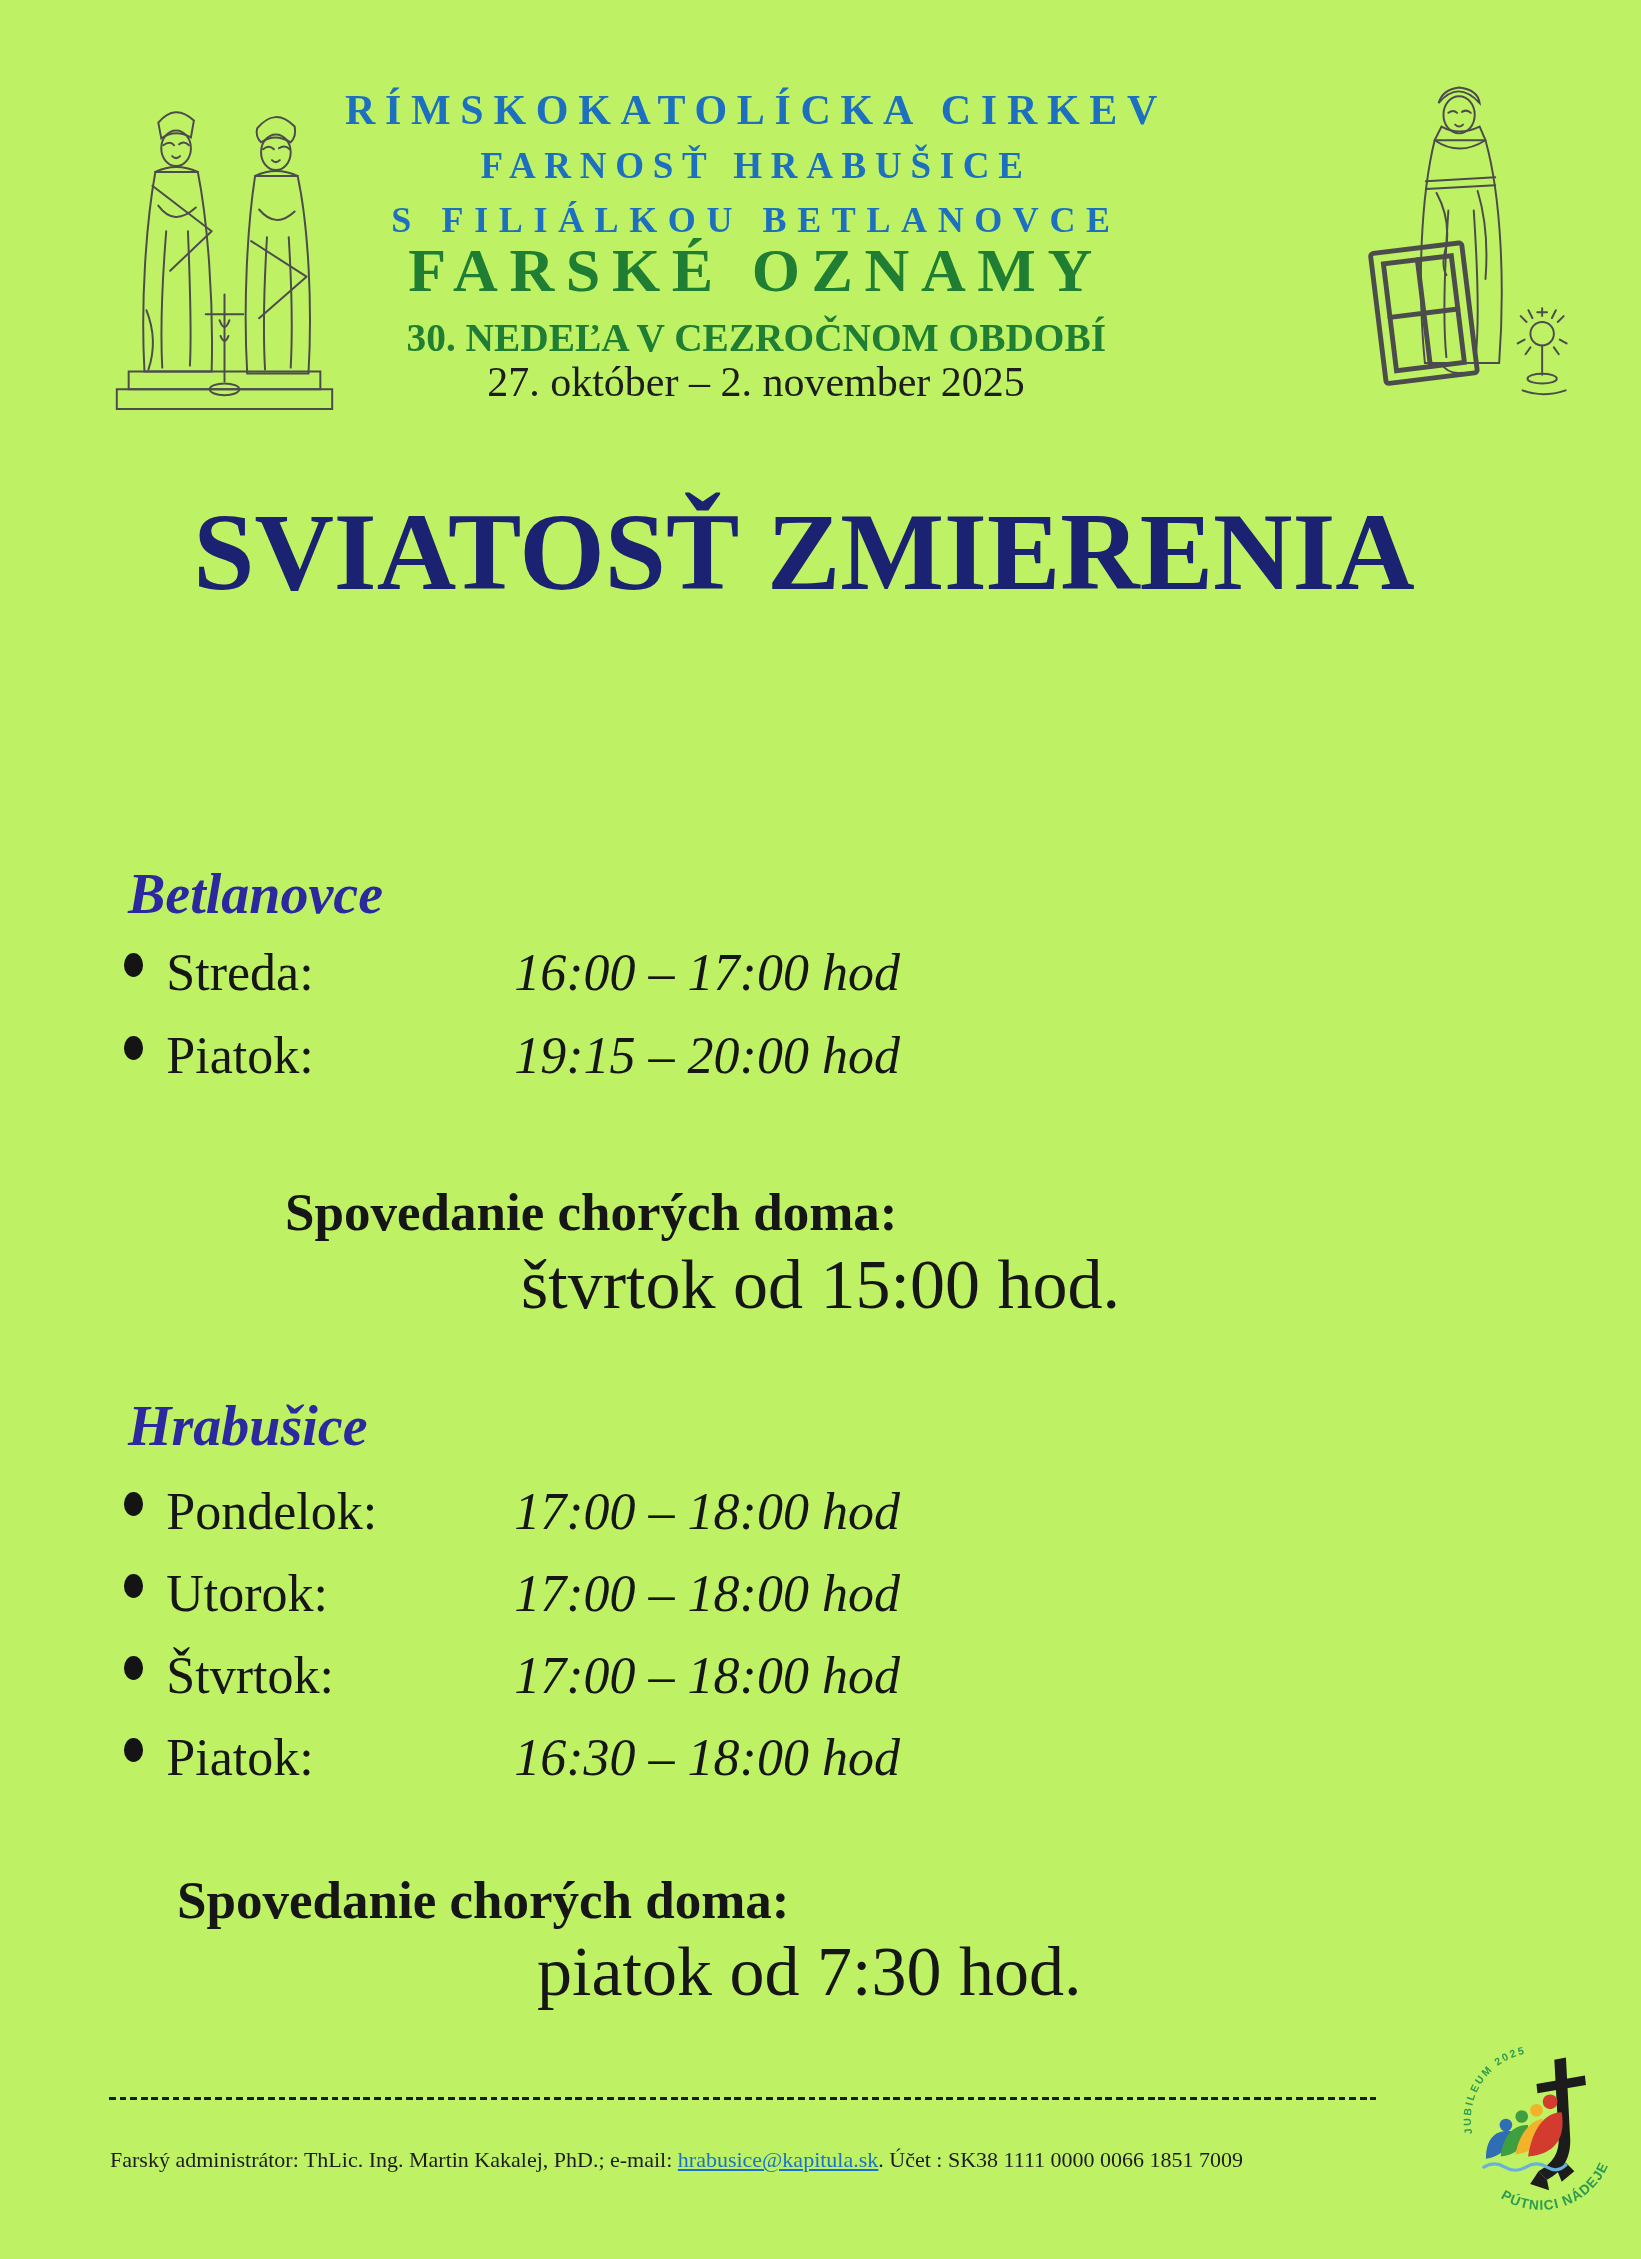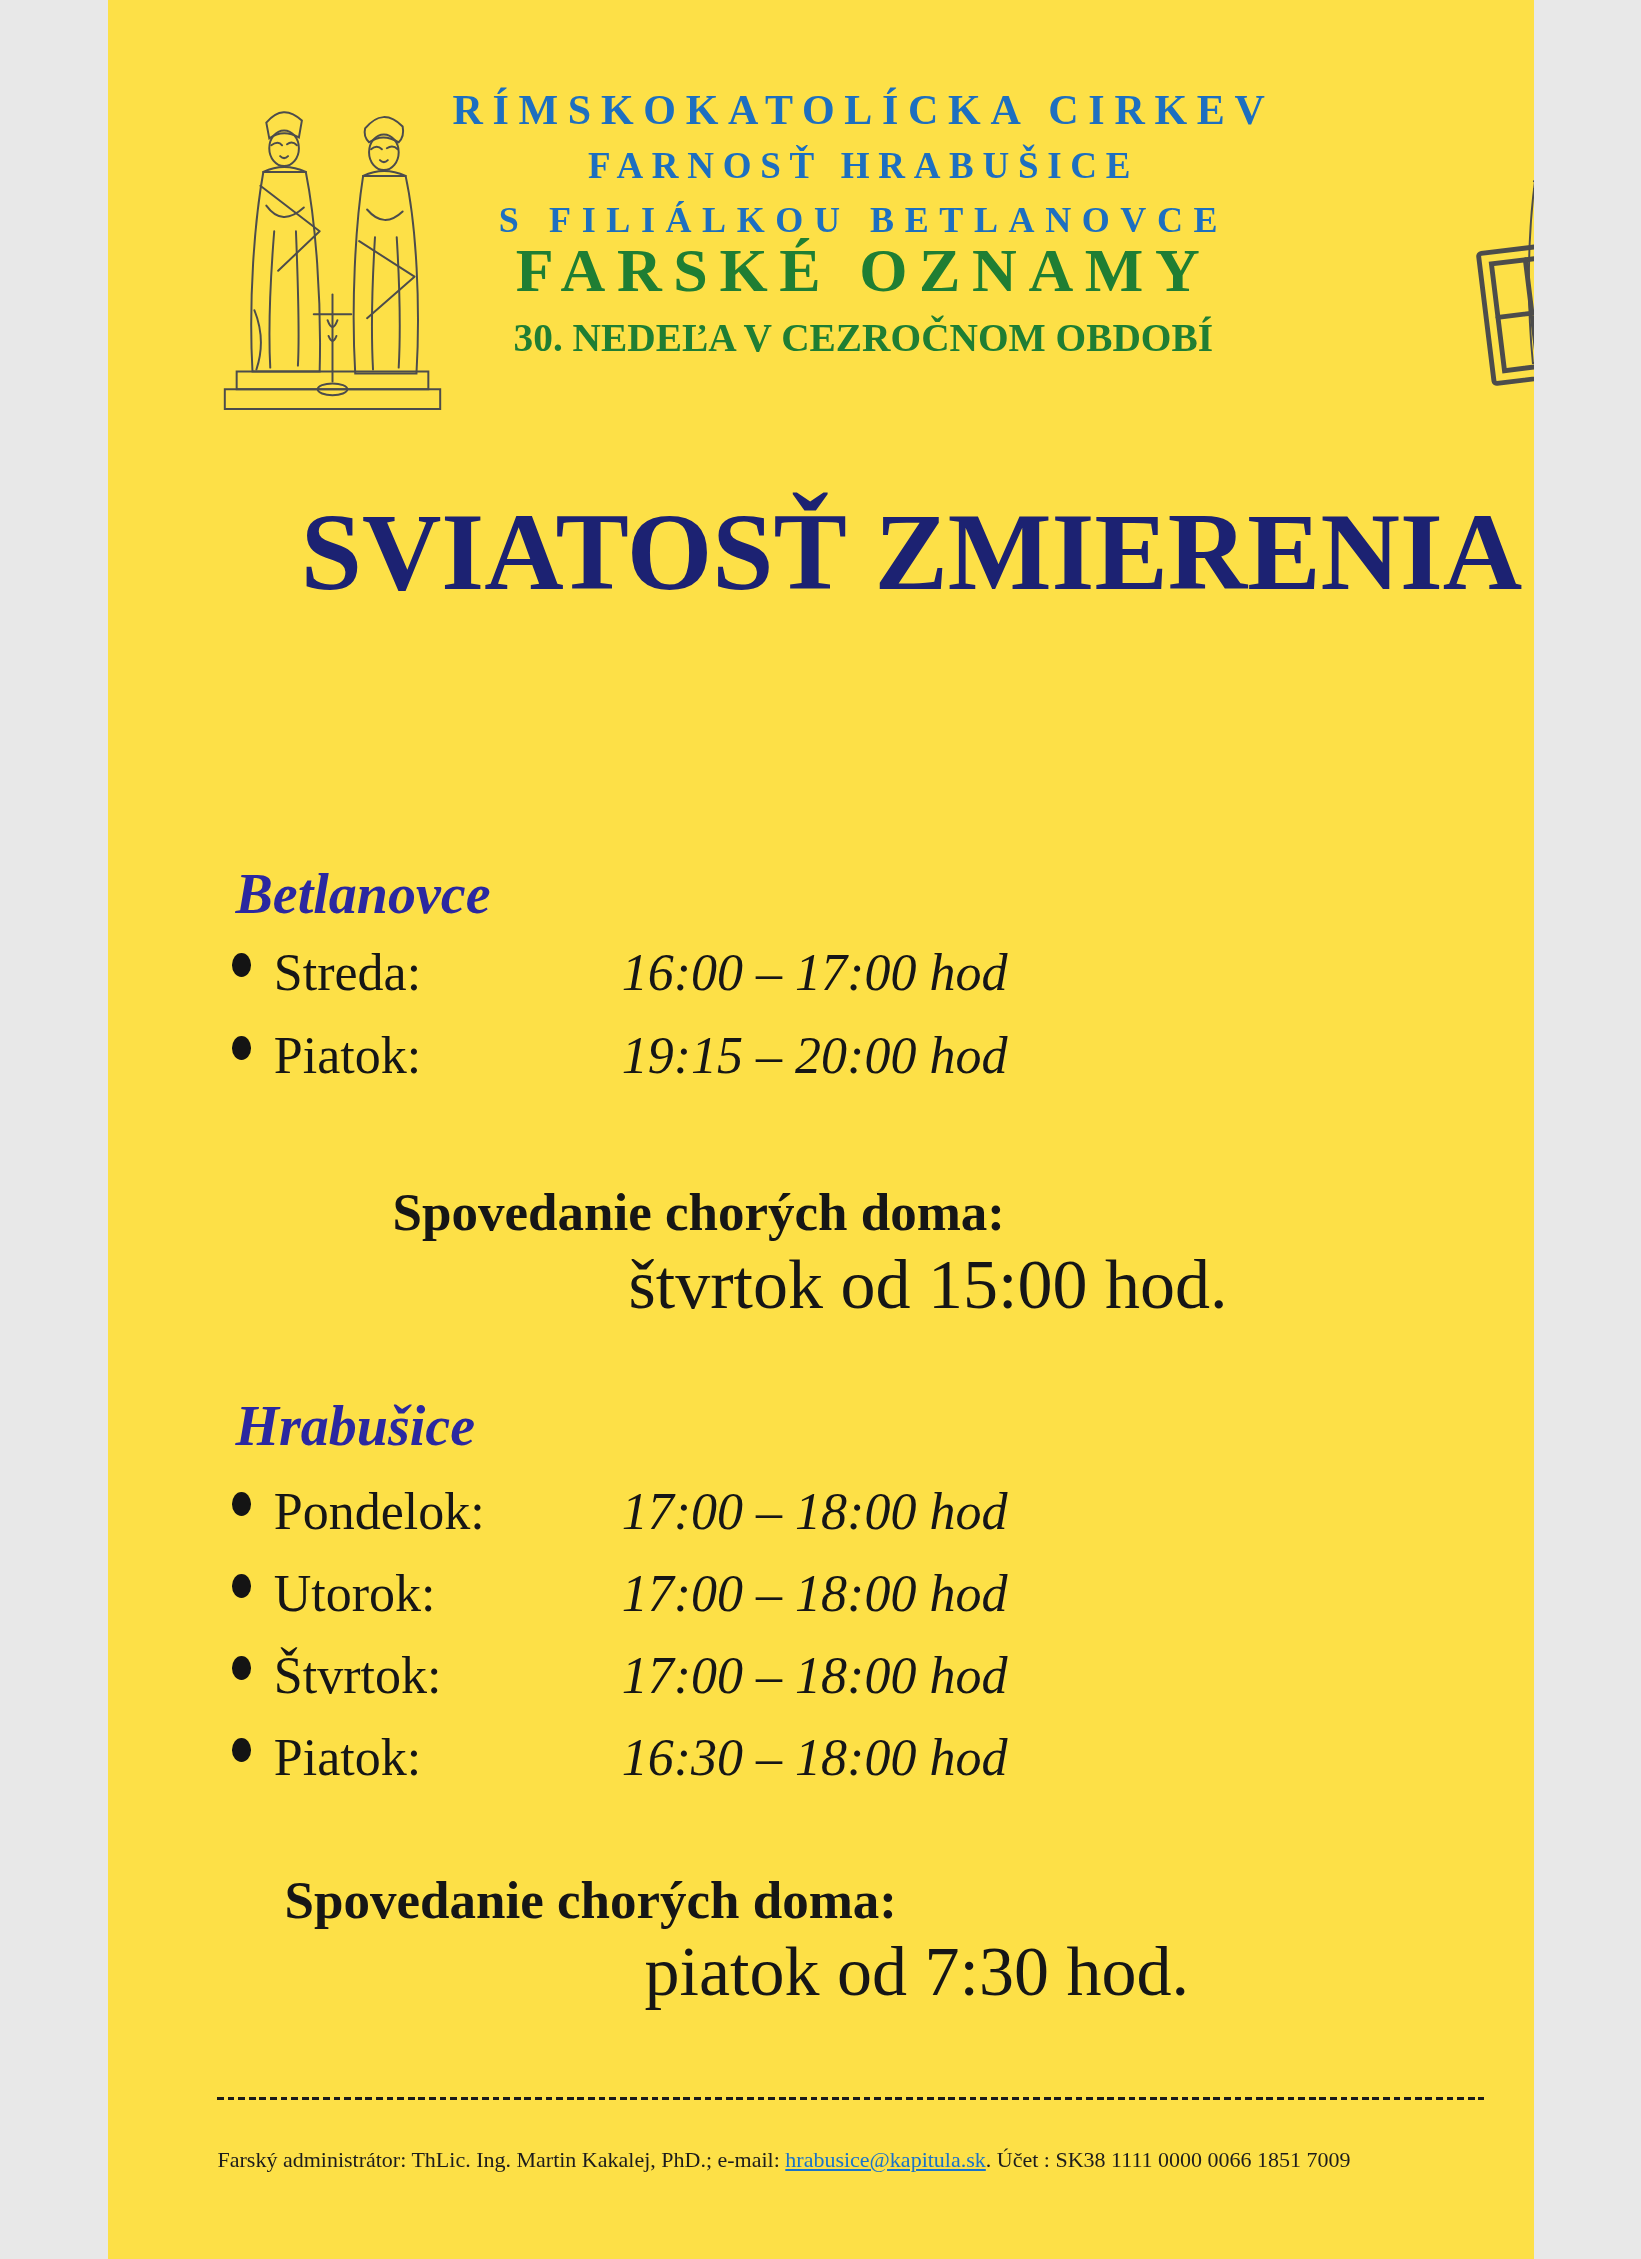--- a/index.html
+++ b/index.html
@@ -1,20 +1,20 @@
 <!DOCTYPE html>
 <html lang="sk"><head>
 <meta charset="utf-8">
 <style>
   html,body{margin:0;padding:0;background:#e8e8e8;}
   .page{
     position:relative;
-    width:1426px;height:2259px;
+    width:1641px;height:2259px;
     margin:0 auto;
-    background:#fde047;
+    background:#bef264;
     font-family:"Liberation Serif","DejaVu Serif",serif;
     color:#161616;
     overflow:hidden;
   }
   
   .engraving{position:absolute;}
   .engraving svg{width:100%;height:100%;}
   .header-text{position:absolute;left:92px;top:0;width:1328px;height:425px;}
   .hline{position:absolute;left:0;right:0;text-align:center;white-space:nowrap;line-height:1;}
   .h-blue{color:#1d6fc0;font-weight:bold;}
@@ -141,20 +141,21 @@
       </g>
     </svg>
   </div>
 
   <div class="header-text">
     <div class="hline hl1 h-blue">RÍMSKOKATOLÍCKA CIRKEV</div>
     <div class="hline hl2 h-blue">FARNOSŤ HRABUŠICE</div>
     <div class="hline hl3 h-blue">S FILIÁLKOU BETLANOVCE</div>
     <div class="hline hl4 h-green">FARSKÉ OZNAMY</div>
     <div class="hline hl5 h-green"><span>30. NEDEĽA V CEZROČNOM OBDOBÍ</span></div>
+    <div class="hline hl6">27. október – 2. november 2025</div>
   </div>
 
   <div class="main-title">SVIATOSŤ ZMIERENIA</div>
 
   <div class="section-heading sh-betlanovce">Betlanovce</div>
 
   <div class="srow b-row0">
     <span class="bullet"></span><span class="day">Streda:</span><span class="time">16:00 – 17:00 hod</span>
   </div>
   <div class="srow b-row1">

